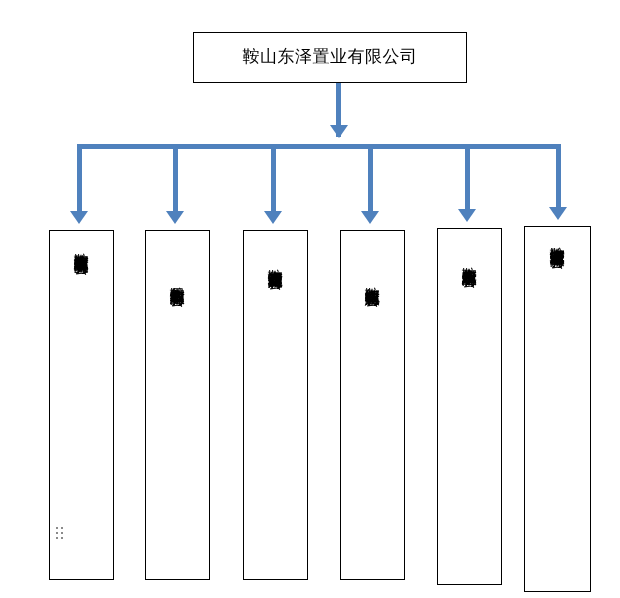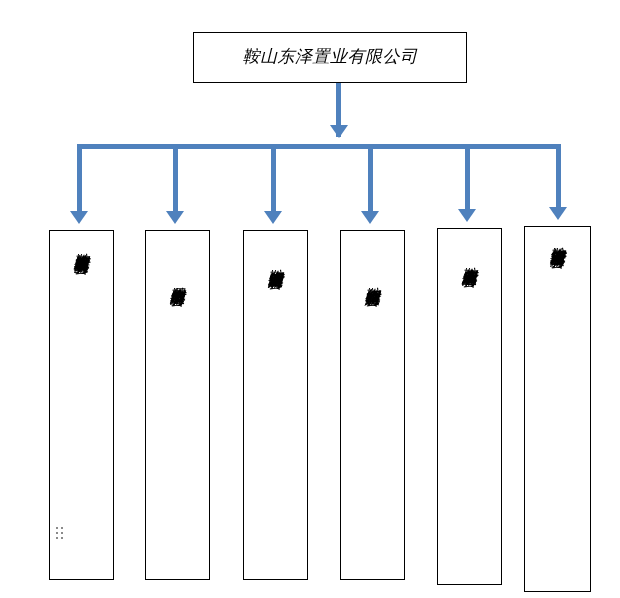--- a/index.html
+++ b/index.html
@@ -17,21 +17,20 @@
     background: #ffffff;
     overflow: hidden;
   }
 
   
   .node {
     position: absolute;
     box-sizing: border-box;
     background: #ffffff;
     border: 1px solid #000000;
-    font-style: italic;
   }
 
   .root-node {
     left: 193px;
     top: 32px;
     width: 274px;
     height: 51px;
     display: flex;
     align-items: center;
     justify-content: center;

